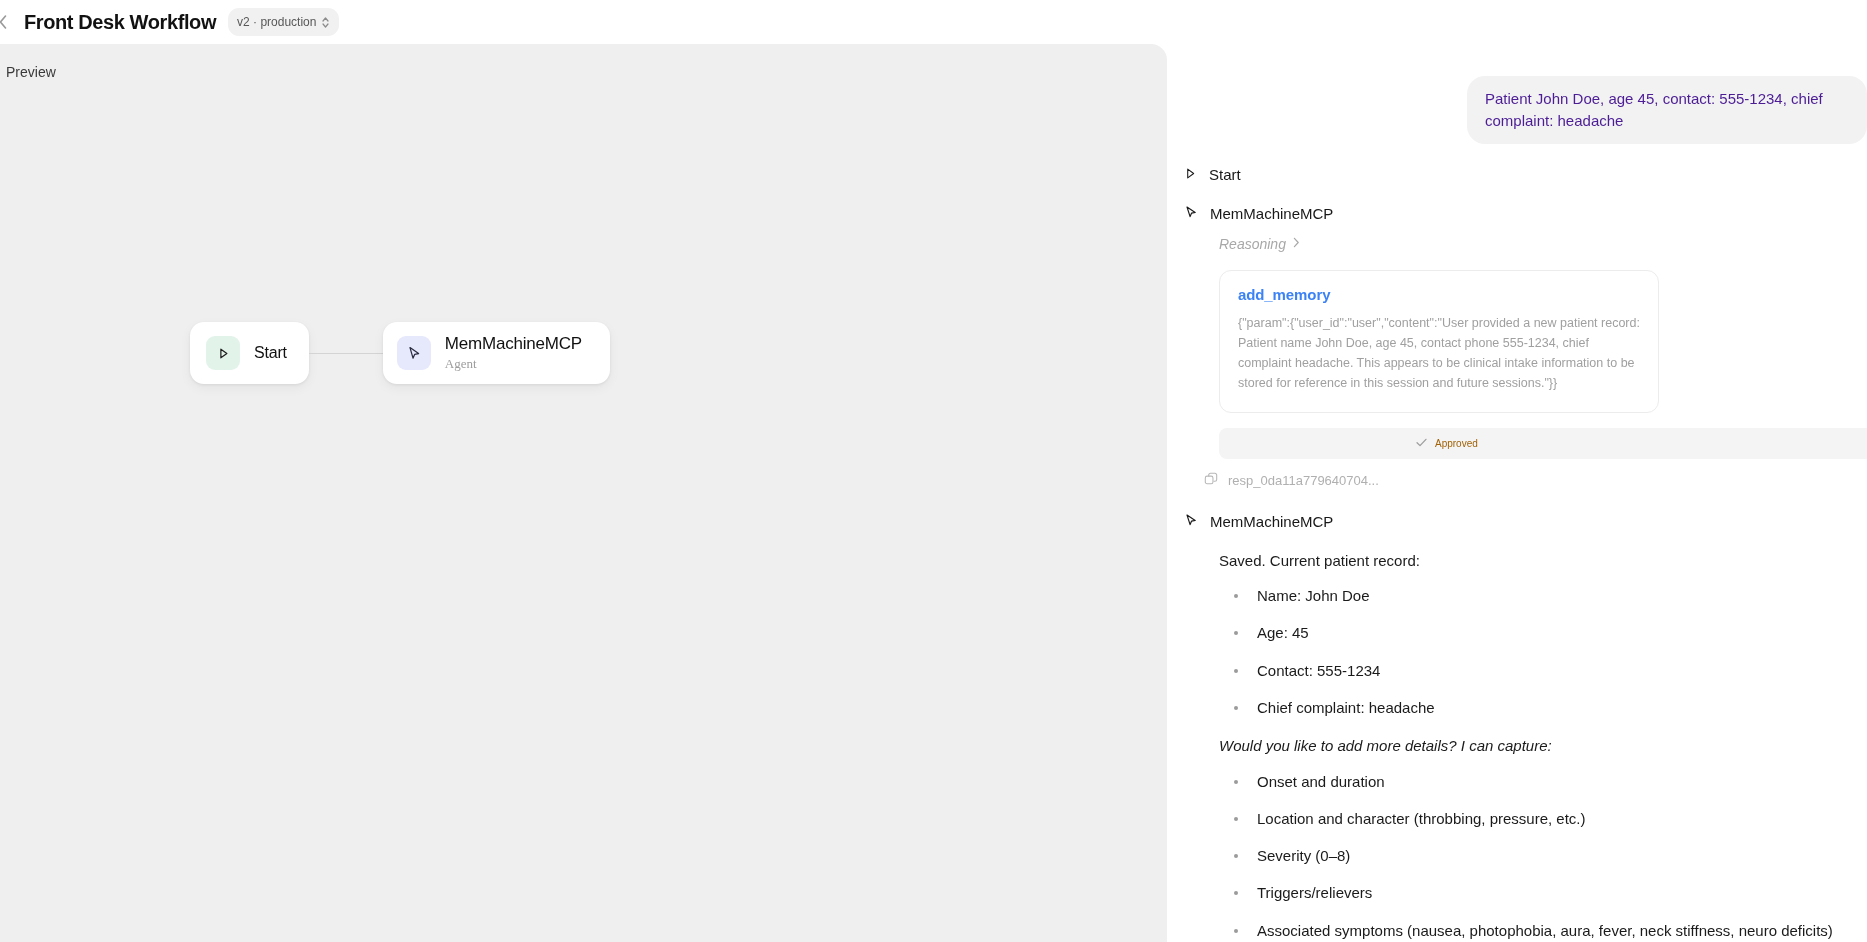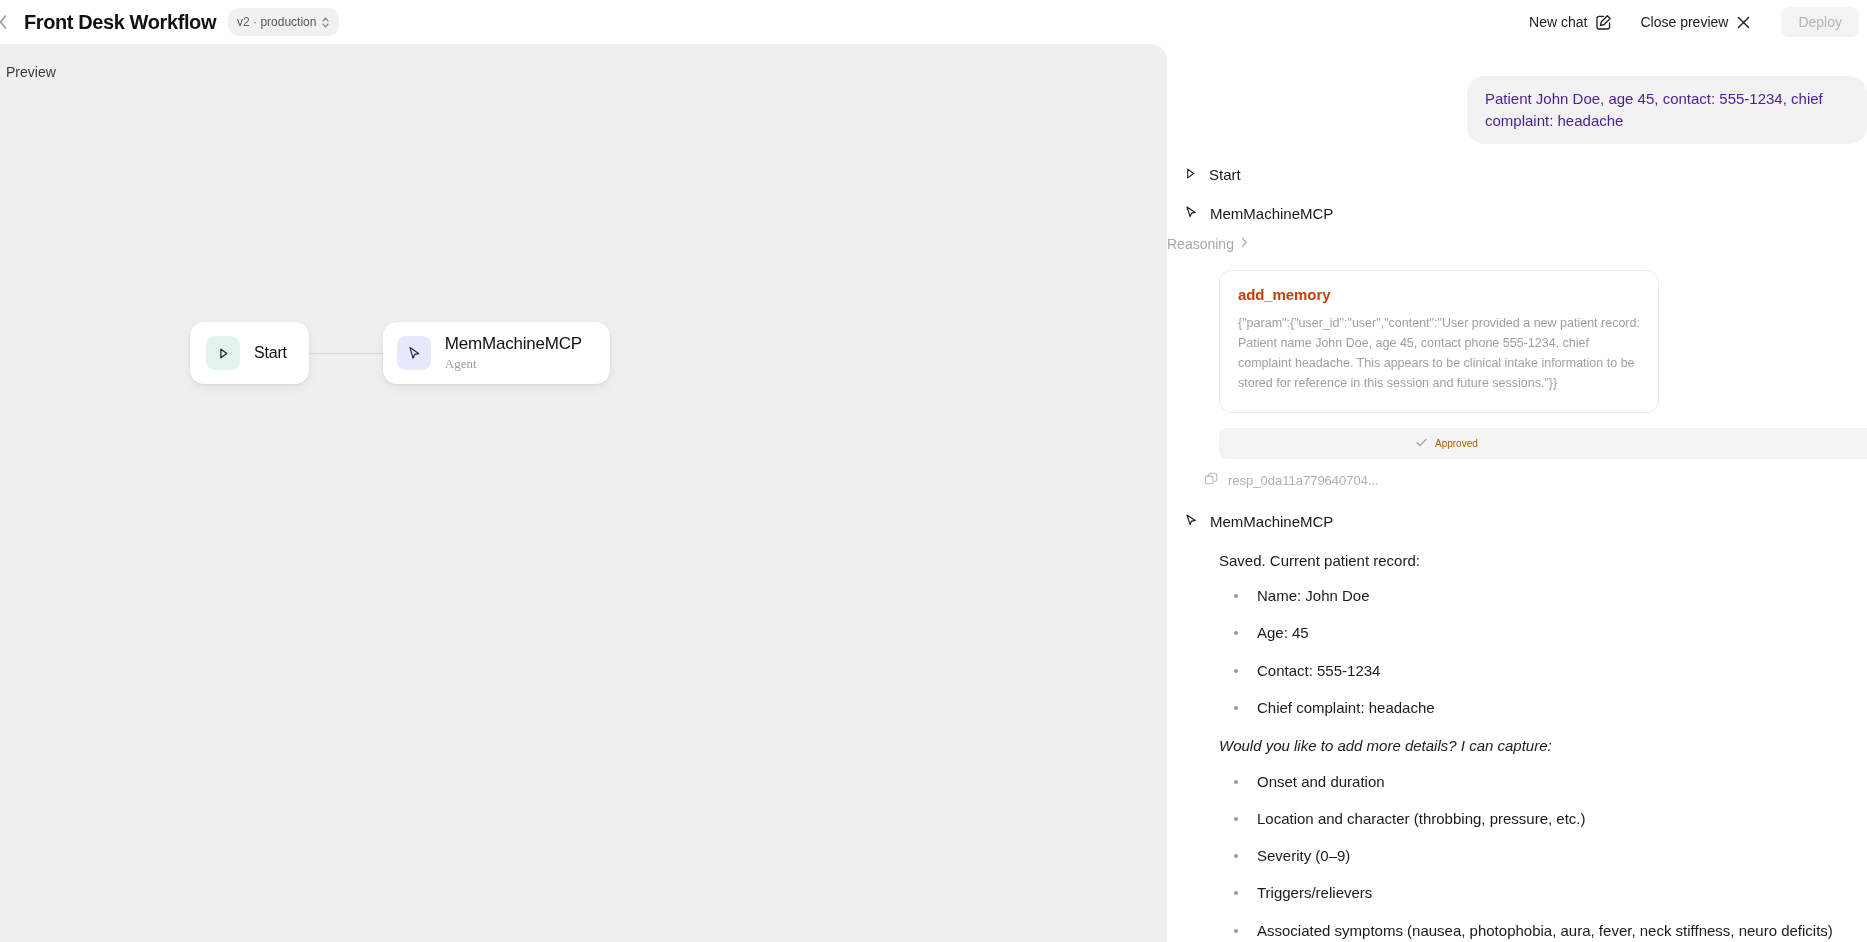--- a/index.html
+++ b/index.html
@@ -130,35 +130,36 @@
   .step {
     display: flex; align-items: center; gap: 12px;
     margin-top: 22px;
     padding-left: 36px;
   }
   .step-caret { color: #111; flex: none; margin-left: -19px; }
   .step-name { font-size: 15px; color: #181818; font-weight: 400; }
 
   .reasoning {
     display: flex; align-items: center; gap: 7px;
-    margin-top: 14px; 
+    margin-top: 14px; padding-left: 52px;
     font-size: 14px; color: #a8a8a8;
     cursor: pointer;
+    font-style: italic;
   }
   .reasoning .chev { font-size: 12px; }
 
   .tool-card {
     margin: 18px 0 0 52px;
     border: 1px solid #ececec;
     border-radius: 12px;
     padding: 15px 18px 18px 18px;
     width: 440px;
     background: #fff;
   }
-  .tool-name { font-size: 15px; font-weight: 600; color: #c2410c; letter-spacing: -0.1px; }
+  .tool-name { font-size: 15px; font-weight: 600; color: #3b82f6; letter-spacing: -0.1px; }
   .tool-args {
     margin-top: 10px;
     font-size: 12.5px; line-height: 1.62; color: #a0a0a0;
     word-break: break-word;
   }
 
   .approval-bar {
     margin: 15px 0 0 52px;
     height: 31px;
     background: #f4f4f4;
@@ -213,39 +214,20 @@
   <div class="app-title">Front Desk Workflow</div>
 
   <div class="version-badge">
     <span>v2 · production</span>
     <svg width="9" height="13" viewBox="0 0 9 13" fill="none" class="updown">
       <path d="M2 5 L4.5 2 L7 5" stroke="#8b8b8b" stroke-width="1.2" stroke-linecap="round" stroke-linejoin="round"></path>
       <path d="M2 8 L4.5 11 L7 8" stroke="#8b8b8b" stroke-width="1.2" stroke-linecap="round" stroke-linejoin="round"></path>
     </svg>
   </div>
 
-  <div class="header-right">
-
-    <button class="hdr-btn">
-      <span>New chat</span>
-      <svg width="17" height="17" viewBox="0 0 18 18" fill="none">
-        <path d="M9 2.6H4.2A2.1 2.1 0 0 0 2.1 4.7v9.1A2.1 2.1 0 0 0 4.2 15.9h9.1a2.1 2.1 0 0 0 2.1-2.1V9.4" stroke="#1d1d1d" stroke-width="1.4" stroke-linecap="round" stroke-linejoin="round"></path>
-        <path d="M13.1 1.9 16 4.8 9.4 11.4l-3.5.6.6-3.5z" stroke="#1d1d1d" stroke-width="1.4" stroke-linecap="round" stroke-linejoin="round"></path>
-      </svg>
-    </button>
-
-    <button class="hdr-btn">
-      <span>Close preview</span>
-      <svg width="15" height="15" viewBox="0 0 16 16" fill="none">
-        <path d="M2.6 2.6 L13.4 13.4 M13.4 2.6 L2.6 13.4" stroke="#1d1d1d" stroke-width="1.5" stroke-linecap="round"></path>
-      </svg>
-    </button>
-
-    <button class="deploy-btn">Deploy</button>
-  </div>
 </div>
 
 <div class="canvas">
 
   <div class="preview-label">Preview</div>
 
   <div class="node-row">
 
     <div class="node node-start">
       <div class="node-icon icon-start">
@@ -351,20 +333,20 @@
       <li>Age: 45</li>
       <li>Contact: 555-1234</li>
       <li>Chief complaint: headache</li>
     </ul>
 
     <div class="msg-text q">Would you like to add more details? I can capture:</div>
 
     <ul class="bullets">
       <li>Onset and duration</li>
       <li>Location and character (throbbing, pressure, etc.)</li>
-      <li>Severity (0–9)</li>
+      <li>Severity (0–8)</li>
       <li>Triggers/relievers</li>
       <li>Associated symptoms (nausea, photophobia, aura, fever, neck stiffness, neuro deficits)</li>
 
     </ul>
 
   </div>
 </div>
 
 </body></html>

